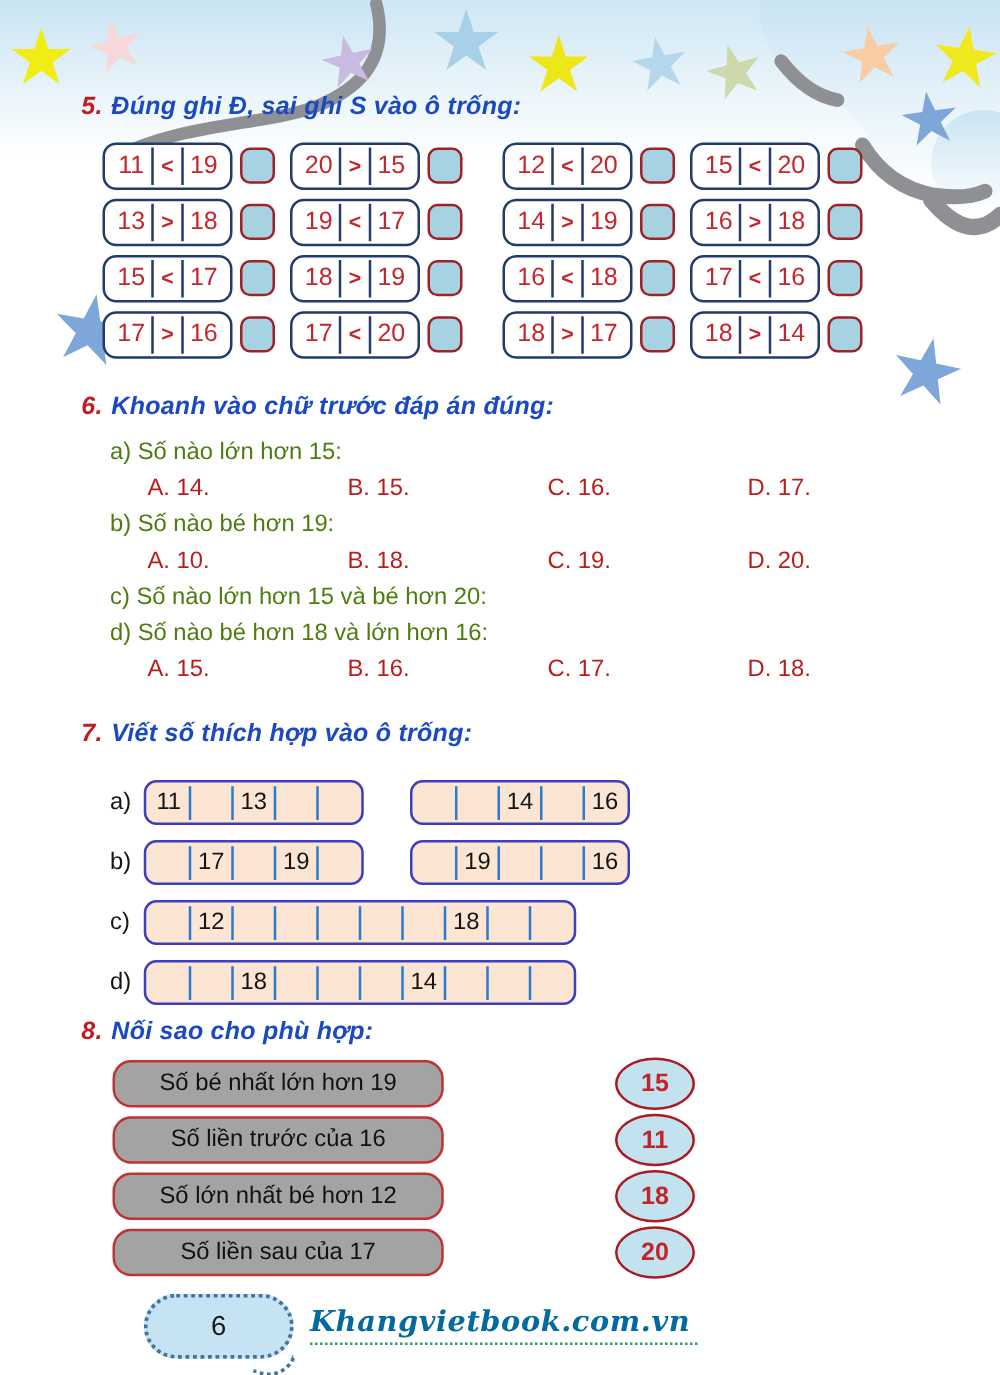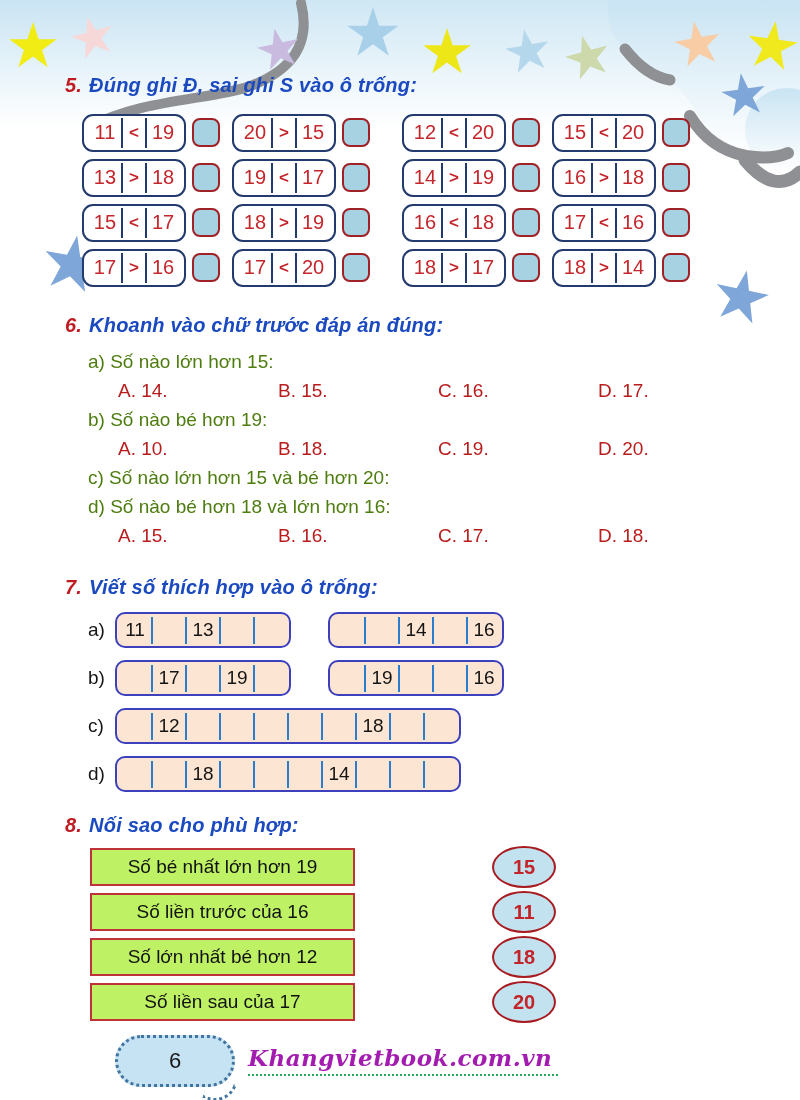--- a/index.html
+++ b/index.html
@@ -19,37 +19,37 @@
 .cc.op{flex:.7;font-size:17px;font-weight:bold}
 .vd{width:2px;height:30px;background:#223a6e}
 .ans{width:28px;height:29px;margin-left:6px;background:#a7d2e2;border:2px solid #a02126;border-radius:8px}
 
 #sec6{top:314px}
 #sec6 .ex-title{margin-bottom:10px}
 .q{padding-left:23px;font-size:19px;color:#4d7c0f;height:29px;display:flex;align-items:center}
 .opts{padding-left:53px;height:29px;display:grid;grid-template-columns:160px 160px 160px 160px;align-items:center;font-size:19px;color:#b91c1c}
 
 #sec7{top:576px}
-#sec7 .ex-title{margin-bottom:12px}
+#sec7 .ex-title{margin-bottom:24px}
 .srow{display:flex;align-items:center;padding-left:23px;height:38px;margin-bottom:10px}
 .slabel{width:27px;font-size:19px;color:#151515}
 .strip{display:flex;align-items:center;height:36px;background:#fce5d2;border:2px solid #3c40bd;border-radius:10px;padding:0 2px}
 .strip+.strip{margin-left:37px}
 .scell{width:32px;text-align:center;font-size:19px;color:#141414}
 .sdiv{width:2px;height:27px;background:#2b7ccf}
 
 #sec8{top:814px}
 #sec8 .ex-title{margin-bottom:9px}
 .mrow{display:flex;align-items:center;height:42px;margin-bottom:3px;padding-left:25px}
-.mrect{width:265px;height:38px;background:#bef264;border:2px solid #c03138;border-radius:0;display:flex;align-items:center;justify-content:center;font-size:19px;color:#111}
+.mrect{width:265px;height:38px;background:#a3a3a3;border:2px solid #c03138;border-radius:15px;display:flex;align-items:center;justify-content:center;font-size:19px;color:#111}
 .mell{width:64px;height:42px;margin-left:137px;background:#c3e2ef;border:2px solid #a81b21;border-radius:50%;display:flex;align-items:center;justify-content:center;font-size:20px;font-weight:bold;color:#c2242a}
 
 .bubble{position:absolute;left:115px;top:1035px;width:120px;height:52px;background:#c6e3f3;border:3px dotted #41749f;border-radius:26px;display:flex;align-items:center;justify-content:center;font-size:22px;color:#1a1a1a;z-index:1}
 .bubble::after{content:"";position:absolute;right:-2px;bottom:-19px;width:26px;height:20px;border-right:3px dotted #41749f;border-bottom:3px dotted #41749f;border-bottom-right-radius:24px;transform:rotate(18deg)}
-.site{position:absolute;left:248px;top:1044px;font-family:"DejaVu Serif","Liberation Serif",serif;font-style:italic;font-weight:bold;font-size:23px;color:#a21caf;border-bottom:2px dotted #2aa45c;padding:0 6px 3px 0;letter-spacing:.5px;z-index:1;text-decoration:none;cursor:pointer}
+.site{position:absolute;left:248px;top:1044px;font-family:"DejaVu Serif","Liberation Serif",serif;font-style:italic;font-weight:bold;font-size:23px;color:#0369a1;border-bottom:2px dotted #2aa45c;padding:0 6px 3px 0;letter-spacing:.5px;z-index:1;text-decoration:none;cursor:pointer}
 </style>
 </head>
 <body>
 
 <div class="page">
 
   <svg class="deco" width="800" height="490" viewBox="0 0 800 490" xmlns="http://www.w3.org/2000/svg">
     <defs>
       <linearGradient id="gSky" x1="0" y1="0" x2="0" y2="1">
         <stop offset="0" stop-color="#cfe7f4"></stop>

